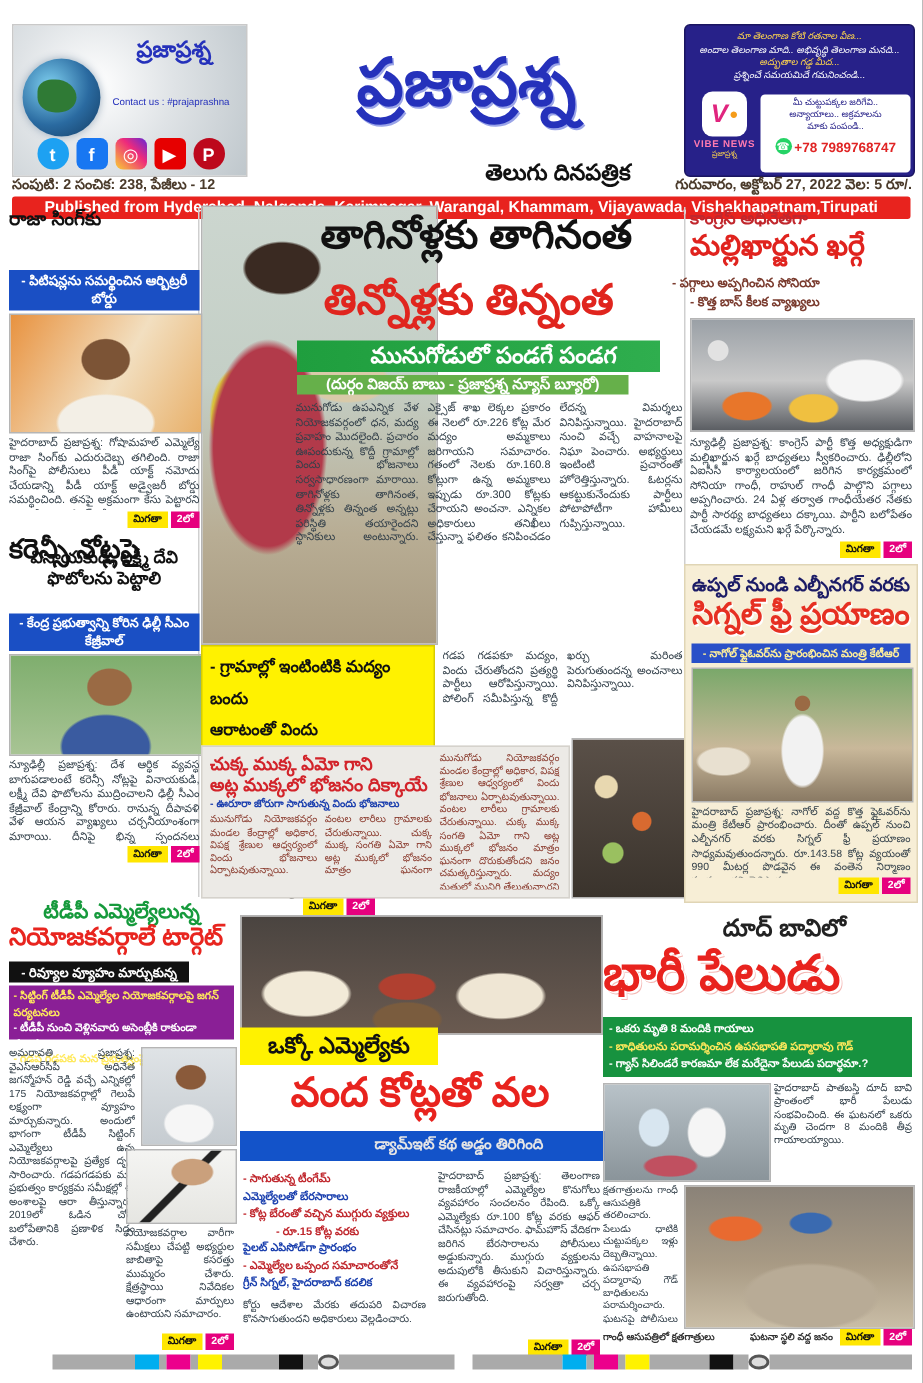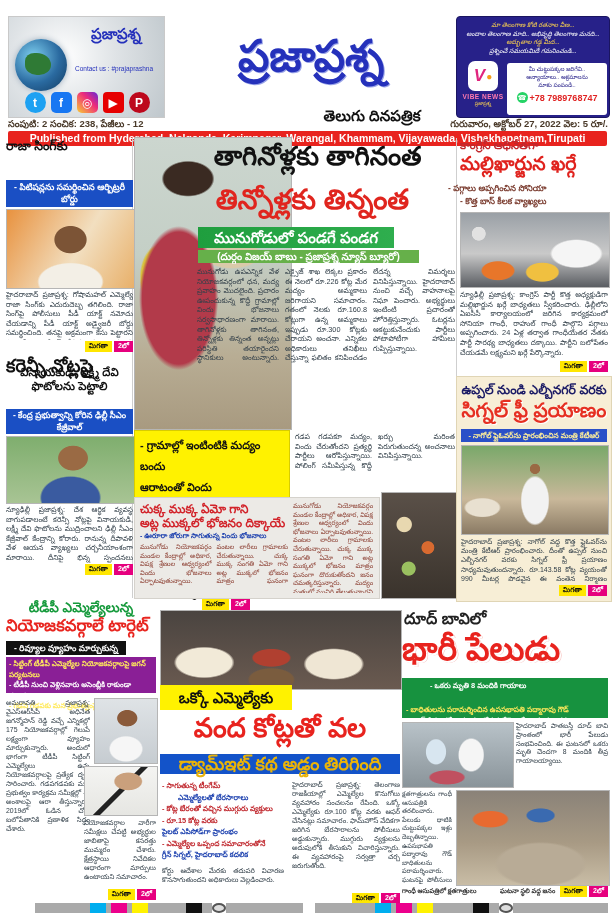--- a/index.html
+++ b/index.html
@@ -184,21 +184,21 @@
   <div class="abs ph ph-kejriwal" style="left:6px;top:436px;width:127px;height:66px;"></div>
   <div class="abs body-sm jst" style="left:6px;top:505px;width:127px;height:58px;overflow:hidden;">న్యూఢిల్లీ ప్రజాప్రశ్న: దేశ ఆర్థిక వ్యవస్థ బాగుపడాలంటే కరెన్సీ నోట్లపై వినాయకుడి, లక్ష్మీ దేవి ఫొటోలను ముద్రించాలని ఢిల్లీ సీఎం కేజ్రీవాల్ కేంద్రాన్ని కోరారు. రానున్న దీపావళి వేళ ఆయన వ్యాఖ్యలు చర్చనీయాంశంగా మారాయి. దీనిపై భిన్న స్పందనలు వ్యక్తమవుతున్నాయి.</div>
   <div class="abs chiprow" style="left:6px;top:564px;width:127px;">
     <span class="chip-y">మిగతా</span>
     <span class="chip-m">2లో</span>
   </div>
 
   <div class="abs ph ph-woman" style="left:134px;top:137px;width:156px;height:291px;"></div>
   <div class="abs bold ctr" style="left:180px;top:141px;width:275px;font-size:26px;color:#111;">తాగినోళ్లకు తాగినంత</div>
   <div class="abs bold ctr" style="left:185px;top:184px;width:255px;font-size:28px;color:#e0251e;">తిన్నోళ్లకు తిన్నంత</div>
-  <div class="abs bold ctr" style="left:198px;top:227px;width:196px;height:21px;line-height:21px;font-size:15px;color:#fff;background:linear-gradient(90deg,#1f9e3e,#2fae4e);">మునుగోడులో పండగే పండగ</div>
+  <div class="abs bold ctr" style="left:198px;top:227px;width:222px;height:21px;line-height:21px;font-size:15px;color:#fff;background:linear-gradient(90deg,#1f9e3e,#2fae4e);padding-left:20px;">మునుగోడులో పండగే పండగ</div>
   <div class="abs bold ctr" style="left:198px;top:250px;width:221px;height:13px;line-height:13px;font-size:10px;color:#fff;background:#66b04a;">(దుర్గం విజయ్ బాబు - ప్రజాప్రశ్న న్యూస్ బ్యూరో)</div>
   <div class="abs body-sm jst" style="left:197px;top:267px;width:258px;height:160px;column-count:3;column-gap:6px;overflow:hidden;">మునుగోడు ఉపఎన్నిక వేళ నియోజకవర్గంలో ధన, మద్య ప్రవాహం మొదలైంది. ప్రచారం ఊపందుకున్న కొద్దీ గ్రామాల్లో విందు భోజనాలు సర్వసాధారణంగా మారాయి. తాగినోళ్లకు తాగినంత, తిన్నోళ్లకు తిన్నంత అన్నట్లు పరిస్థితి తయారైందని స్థానికులు అంటున్నారు. ఎక్సైజ్ శాఖ లెక్కల ప్రకారం ఈ నెలలో రూ.226 కోట్ల మేర మద్యం అమ్మకాలు జరిగాయని సమాచారం. గతంలో నెలకు రూ.160.8 కోట్లుగా ఉన్న అమ్మకాలు ఇప్పుడు రూ.300 కోట్లకు చేరాయని అంచనా. ఎన్నికల అధికారులు తనిఖీలు చేస్తున్నా ఫలితం కనిపించడం లేదన్న విమర్శలు వినిపిస్తున్నాయి. హైదరాబాద్ నుంచి వచ్చే వాహనాలపై నిఘా పెంచారు. అభ్యర్థులు ఇంటింటి ప్రచారంతో హోరెత్తిస్తున్నారు. ఓటర్లను ఆకట్టుకునేందుకు పార్టీలు పోటాపోటీగా హామీలు గుప్పిస్తున్నాయి.</div>
 
   <div class="abs" style="left:134px;top:430px;width:156px;height:160px;background:#fff200;border:1px solid #d8cc00;padding:4px 5px;box-sizing:border-box;">
     <div class="bold" style="font-size:11px;line-height:21px;color:#111;">
       <div>- గ్రామాల్లో ఇంటింటికి మద్యం బందు</div>
       <div>   ఆరాటంతో విందు</div>
       <div>- ఎన్నికల అధికారులు</div>
       <div>   ఉన్నట్లా లేనట్లా.?</div>
       <div>- చుక్క ముక్క ఏమో గాని</div>
@@ -260,42 +260,42 @@
   <div class="abs ph ph-jaganmic" style="left:84px;top:766px;width:72px;height:48px;"></div>
   <div class="abs jst" style="left:84px;top:818px;width:72px;height:70px;font-size:6.9px;line-height:9px;color:#33404a;overflow:hidden;">నియోజకవర్గాల వారీగా సమీక్షలు చేపట్టి అభ్యర్థుల జాబితాపై కసరత్తు ముమ్మరం చేశారు. క్షేత్రస్థాయి నివేదికల ఆధారంగా మార్పులు ఉంటాయని సమాచారం.</div>
   <div class="abs chiprow" style="left:84px;top:889px;width:72px;">
     <span class="chip-y">మిగతా</span>
     <span class="chip-m">2లో</span>
   </div>
 
   <div class="abs ph ph-sofa" style="left:160px;top:610px;width:240px;height:78px;"></div>
   <div class="abs bold" style="left:160px;top:685px;width:132px;height:25px;line-height:25px;text-align:center;font-size:15px;color:#111;background:#fff200;">ఒక్కో ఎమ్మెల్యేకు</div>
   <div class="abs bold ctr" style="left:160px;top:713px;width:240px;font-size:27px;color:#e8231e;text-shadow:1px 1px 0 #fff;">వంద కోట్లతో వల</div>
-  <div class="abs bold ctr" style="left:160px;top:754px;width:240px;height:20px;line-height:20px;font-size:18px;color:#eab308;background:#1353c9;">డ్యామ్ఇట్ కథ అడ్డం తిరిగింది</div>
+  <div class="abs bold ctr" style="left:160px;top:754px;width:240px;height:20px;line-height:20px;font-size:10px;color:#e5e5e5;background:#1353c9;padding-left:26px;">డ్యామ్ఇట్ కథ అడ్డం తిరిగింది</div>
   <div class="abs" style="left:162px;top:780px;width:124px;">
     <div class="bold" style="font-size:7.4px;line-height:11.5px;color:#c0272d;">- సాగుతున్న టీంగేమ్</div>
-    <div class="bold" style="font-size:7.4px;line-height:11.5px;color:#1a3fae;margin-left:16px;">  ఎమ్మెల్యేలతో బేరసారాలు</div>
+    <div class="bold" style="font-size:7.4px;line-height:11.5px;color:#1a3fae;">  ఎమ్మెల్యేలతో బేరసారాలు</div>
     <div class="bold" style="font-size:7.4px;line-height:11.5px;color:#c0272d;">- కోట్ల బేరంతో వచ్చిన ముగ్గురు వ్యక్తులు</div>
-    <div class="bold" style="font-size:7.4px;line-height:11.5px;color:#c0272d;">- రూ.15 కోట్ల వరకు</div>
+    <div class="bold" style="font-size:7.4px;line-height:11.5px;color:#c0272d;margin-left:22px;">- రూ.15 కోట్ల వరకు</div>
     <div class="bold" style="font-size:7.4px;line-height:11.5px;color:#1a3fae;">  పైలట్ ఎపిసోడ్‌గా ప్రారంభం</div>
     <div class="bold" style="font-size:7.4px;line-height:11.5px;color:#c0272d;">- ఎమ్మెల్యేల ఒప్పంద సమాచారంతోనే</div>
     <div class="bold" style="font-size:7.4px;line-height:11.5px;color:#1a3fae;">  గ్రీన్ సిగ్నల్, హైదరాబాద్ కదలిక</div>
   </div>
   <div class="abs jst" style="left:292px;top:780px;width:108px;height:112px;font-size:6.9px;line-height:9px;color:#33404a;overflow:hidden;">హైదరాబాద్ ప్రజాప్రశ్న: తెలంగాణ రాజకీయాల్లో ఎమ్మెల్యేల కొనుగోలు వ్యవహారం సంచలనం రేపింది. ఒక్కో ఎమ్మెల్యేకు రూ.100 కోట్ల వరకు ఆఫర్ చేసినట్లు సమాచారం. ఫామ్‌హౌస్ వేదికగా జరిగిన బేరసారాలను పోలీసులు అడ్డుకున్నారు. ముగ్గురు వ్యక్తులను అదుపులోకి తీసుకుని విచారిస్తున్నారు. ఈ వ్యవహారంపై సర్వత్రా చర్చ జరుగుతోంది.</div>
   <div class="abs jst" style="left:162px;top:866px;width:122px;height:28px;font-size:6.9px;line-height:9px;color:#33404a;overflow:hidden;">కోర్టు ఆదేశాల మేరకు తదుపరి విచారణ కొనసాగుతుందని అధికారులు వెల్లడించారు.</div>
   <div class="abs chiprow" style="left:330px;top:893px;width:70px;">
     <span class="chip-y">మిగతా</span>
     <span class="chip-m">2లో</span>
   </div>
 
-  <div class="abs bold" style="left:404px;top:610px;width:160px;font-size:16px;color:#222;">దూద్ బావిలో</div>
+  <div class="abs bold" style="left:404px;top:610px;width:160px;font-size:16px;color:#222;text-align:right;">దూద్ బావిలో</div>
   <div class="abs bold" style="left:402px;top:630px;width:208px;font-size:33px;color:#e8231e;text-shadow:1.5px 1.5px 0 #ffffff,2px 2px 0 #f4b8b4;">భారీ పేలుడు</div>
   <div class="abs" style="left:402px;top:678px;width:206px;height:40px;background:#17923f;padding:2px 4px;box-sizing:border-box;">
-    <div class="bold" style="font-size:7.4px;line-height:11.5px;color:#fff;margin-left:24px;">- ఒకరు మృతి 8 మందికి గాయాలు</div>
-    <div class="bold" style="font-size:7.4px;line-height:11.5px;color:#ffe95c;margin-top:12px;">- బాధితులను పరామర్శించిన ఉపసభాపతి పద్మారావు గౌడ్</div>
+    <div class="bold" style="font-size:7.4px;line-height:11.5px;color:#fff;">- ఒకరు మృతి 8 మందికి గాయాలు</div>
+    <div class="bold" style="font-size:7.4px;line-height:11.5px;color:#ffe95c;">- బాధితులను పరామర్శించిన ఉపసభాపతి పద్మారావు గౌడ్</div>
     <div class="bold" style="font-size:7.4px;line-height:11.5px;color:#fff;">- గ్యాస్ సిలిండరే కారణమా లేక మరేదైనా పేలుడు పదార్థమా.?</div>
   </div>
   <div class="abs ph ph-blast1" style="left:402px;top:722px;width:110px;height:64px;"></div>
   <div class="abs jst" style="left:516px;top:722px;width:92px;height:64px;font-size:6.8px;line-height:8.8px;color:#33404a;overflow:hidden;">హైదరాబాద్ పాతబస్తీ దూద్ బావి ప్రాంతంలో భారీ పేలుడు సంభవించింది. ఈ ఘటనలో ఒకరు మృతి చెందగా 8 మందికి తీవ్ర గాయాలయ్యాయి.</div>
   <div class="abs ph ph-blast2" style="left:456px;top:790px;width:152px;height:94px;"></div>
   <div class="abs jst" style="left:402px;top:790px;width:50px;height:94px;font-size:6.5px;line-height:8.6px;color:#33404a;overflow:hidden;">క్షతగాత్రులను గాంధీ ఆసుపత్రికి తరలించారు. పేలుడు ధాటికి చుట్టుపక్కల ఇళ్లు దెబ్బతిన్నాయి. ఉపసభాపతి పద్మారావు గౌడ్ బాధితులను పరామర్శించారు. ఘటనపై పోలీసులు దర్యాప్తు చేపట్టారు. గ్యాస్ సిలిండర్ పేలుడా లేక మరేదైనా కారణమా అన్న కోణంలో ఆరా తీస్తున్నారు.</div>
   <div class="abs bold" style="left:402px;top:887px;width:120px;font-size:6.5px;color:#333;">గాంధీ ఆసుపత్రిలో క్షతగాత్రులు</div>
   <div class="abs bold" style="left:500px;top:887px;width:70px;font-size:6.5px;color:#333;">ఘటనా స్థలి వద్ద జనం</div>
   <div class="abs chiprow" style="left:560px;top:886px;width:48px;">
     <span class="chip-y">మిగతా</span>

